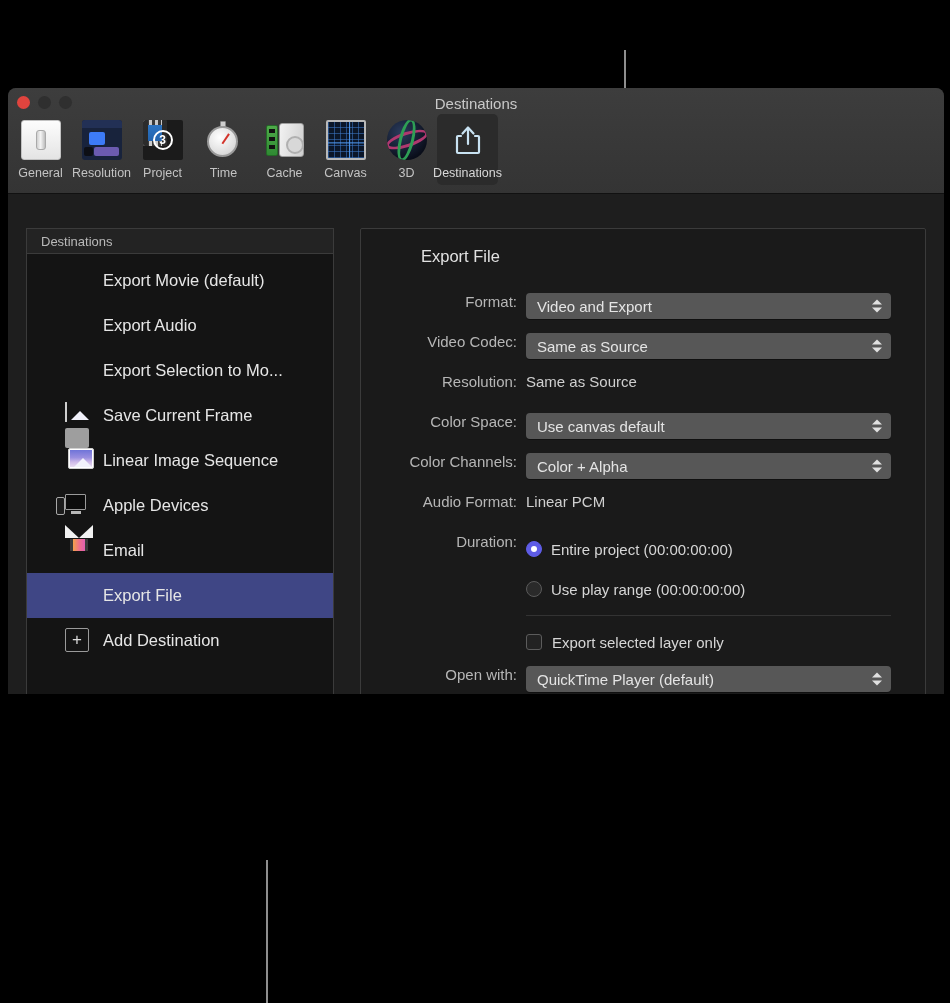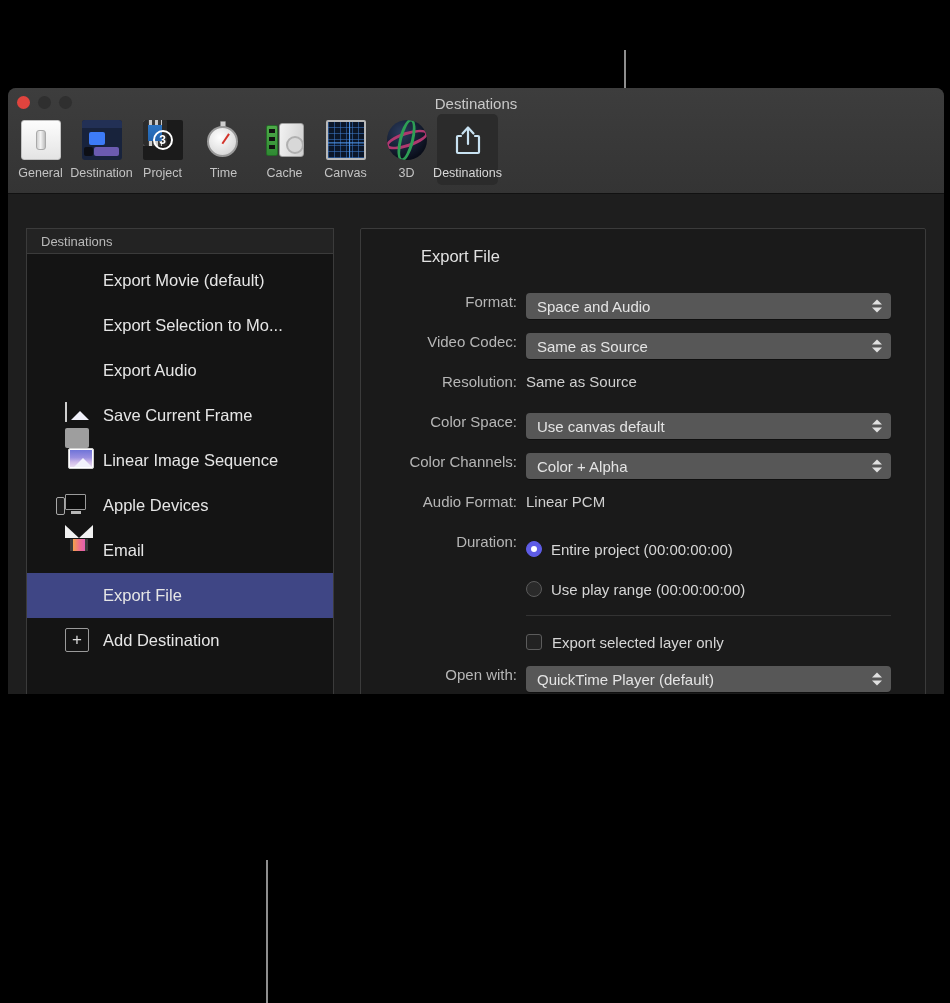--- a/index.html
+++ b/index.html
@@ -270,21 +270,21 @@
           <div class="tb-label">General</div>
         </div>
 
         <div class="tb-item">
           <div class="tb-ico ico-appearance">
             <span class="top"></span>
               <span class="sq"></span>
               <span class="dk"></span>
               <span class="bar"></span>
           </div>
-          <div class="tb-label">Destination</div>
+          <div class="tb-label">Resolution</div>
         </div>
 
         <div class="tb-item">
           <div class="tb-ico ico-project">
             <span class="film"></span>
             <span class="circ">3</span>
           </div>
           <div class="tb-label">Project</div>
         </div>
 
@@ -344,28 +344,28 @@
             <span class="li-ico">
               <span class="film"><u></u><u class="r"></u><i></i></span>
             </span>
             <span class="dest-label">Export Movie (default)</span>
           </div>
 
           <div class="dest-row">
             <span class="li-ico">
               <span class="film"><u></u><u class="r"></u><i></i></span>
             </span>
+            <span class="dest-label">Export Audio</span>
+          </div>
+
+          <div class="dest-row">
+            <span class="li-ico">
+              <span class="film"><u></u><u class="r"></u><i></i></span>
+            </span>
             <span class="dest-label">Export Selection to Mo...</span>
-          </div>
-
-          <div class="dest-row">
-            <span class="li-ico">
-              <span class="film"><u></u><u class="r"></u><i></i></span>
-            </span>
-            <span class="dest-label">Export Audio</span>
           </div>
 
           <div class="dest-row">
             <span class="li-ico">
               <span class="photo"></span>
             </span>
             <span class="dest-label">Save Current Frame</span>
           </div>
 
           <div class="dest-row">
@@ -418,21 +418,21 @@
             <span class="film"><u></u><u class="r"></u><i></i></span>
           </span>
           <span id="detail-title">Export File</span>
         </div>
 
         <div class="form">
 
           <div class="row">
             <div class="row-label">Format:</div>
             <div class="popup">
-              <span>Space and Audio</span>
+              <span>Video and Export</span>
               <span class="chev">
                   <span class="up"></span>
                   <span class="down"></span>
                 </span>
             </div>
           </div>
 
           <div class="row">
             <div class="row-label">Video Codec:</div>
             <div class="popup">

